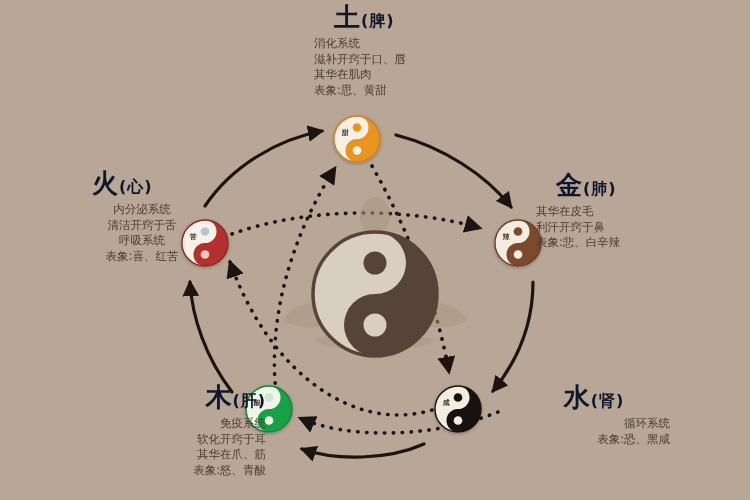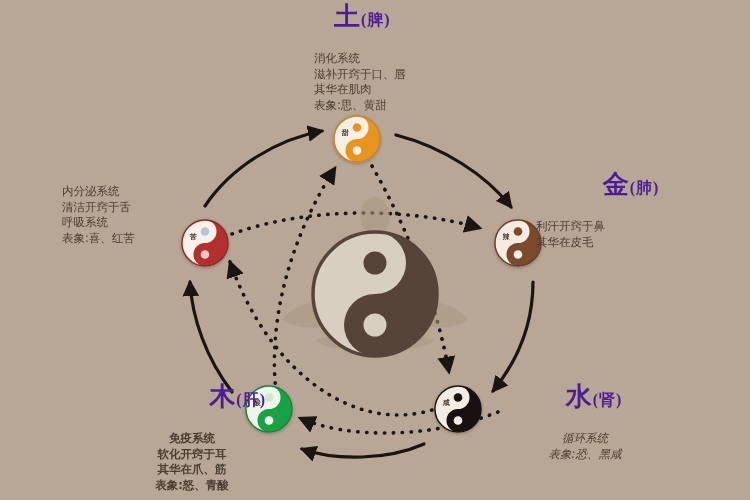--- a/index.html
+++ b/index.html
@@ -11,54 +11,52 @@
   }
   #stage{position:absolute;left:0;top:0;width:750px;height:500px;}
 
   
   .elem-block{position:absolute;color:#3a2f27;}
   .elem-title{
     font-weight:bold;
     font-size:26px;
     line-height:30px;
     letter-spacing:1px;
-    color:#4c1d95;
+    color:#0f172a;
     white-space:nowrap;
-    font-family:Liberation Serif, serif;
   }
   .elem-title .organ{font-size:16px;}
   .elem-lines{
     font-size:11.5px;
     line-height:15.5px;
     color:#4a3c31;
     white-space:nowrap;
-    margin-top:16px;
   }
   .elem-lines div{white-space:nowrap;}
 
   
   #block-earth{left:310px;top:2px;width:180px;}
   #block-earth .elem-title{text-align:left;padding-left:24px;}
   #block-earth .elem-lines{text-align:left;padding-left:4px;}
 
   #block-fire{left:62px;top:168px;width:160px;}
   #block-fire .elem-title{text-align:left;padding-left:30px;}
-  #block-fire .elem-lines{text-align:left;padding-left:0px;}
+  #block-fire .elem-lines{text-align:center;padding-left:0px;}
 
   #block-metal{left:536px;top:170px;width:170px;}
-  #block-metal .elem-title{text-align:center;padding-left:20px;}
+  #block-metal .elem-title{text-align:left;padding-left:20px;}
   #block-metal .elem-lines{text-align:left;padding-left:0px;}
 
   #block-wood{left:96px;top:382px;width:170px;}
   #block-wood .elem-title{text-align:right;padding-left:42px;}
-  #block-wood .elem-lines{text-align:center;padding-left:22px;font-weight:bold;}
+  #block-wood .elem-lines{text-align:right;padding-left:22px;}
 
   #block-water{left:500px;top:382px;width:170px;}
   #block-water .elem-title{text-align:center;padding-left:18px;}
-  #block-water .elem-lines{text-align:center;padding-left:0px;font-style:italic;}
+  #block-water .elem-lines{text-align:right;padding-left:0px;}
 
   
   .node{
     position:absolute;
     border-radius:50%;
     box-shadow:0 1px 3px rgba(60,40,25,.35);
   }
   .node .yy{display:block;width:100%;height:100%;}
   .node-label{
     position:absolute;
@@ -202,33 +200,35 @@
     <div class="elem-title"><span>土</span><span class="organ">(脾)</span></div>
     <div class="elem-lines">
       <div>消化系统</div>
       <div>滋补开窍于口、唇</div>
       <div>其华在肌肉</div>
       <div>表象:思、黄甜</div>
     </div>
   </div>
 
   <div class="elem-block" id="block-fire">
+    <div class="elem-title"><span>火</span><span class="organ">(心)</span></div>
     <div class="elem-lines">
       <div>内分泌系统</div>
       <div>清洁开窍于舌</div>
       <div>呼吸系统</div>
       <div>表象:喜、红苦</div>
     </div>
   </div>
 
   <div class="elem-block" id="block-metal">
     <div class="elem-title"><span>金</span><span class="organ">(肺)</span></div>
     <div class="elem-lines">
+      <div>其华在皮毛</div>
       <div>利汗开窍于鼻</div>
-      <div>其华在皮毛</div>
+      <div>表象:悲、白辛辣</div>
     </div>
   </div>
 
   <div class="elem-block" id="block-wood">
     <div class="elem-title"><span>木</span><span class="organ">(肝)</span></div>
     <div class="elem-lines">
       <div>免疫系统</div>
       <div>软化开窍于耳</div>
       <div>其华在爪、筋</div>
       <div>表象:怒、青酸</div>

